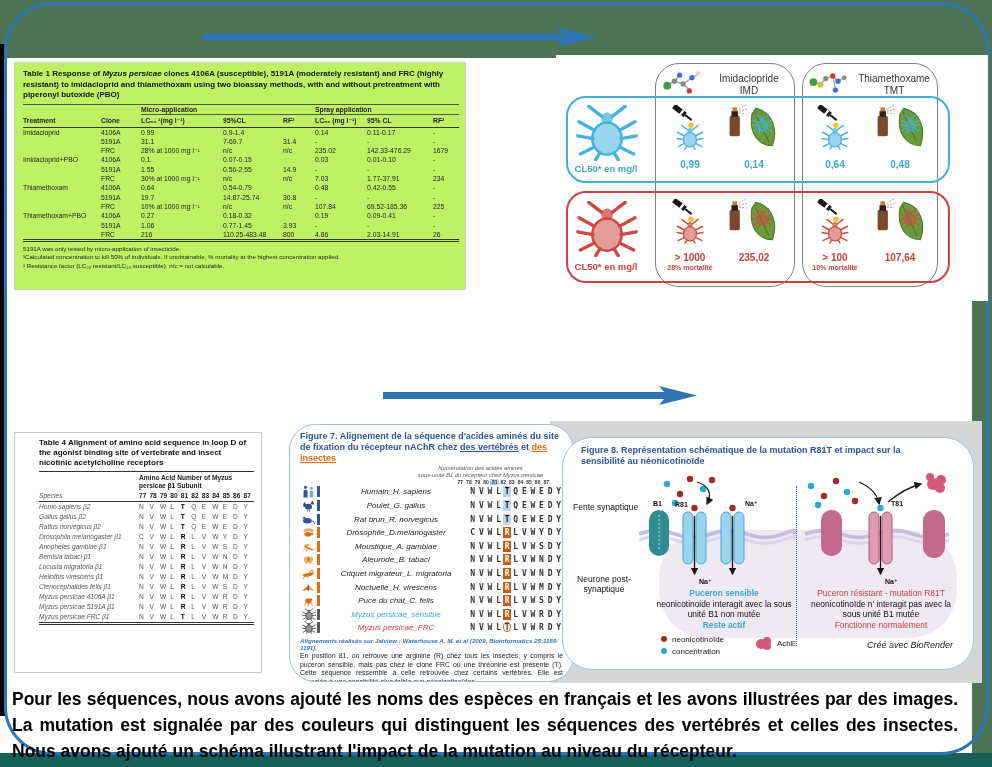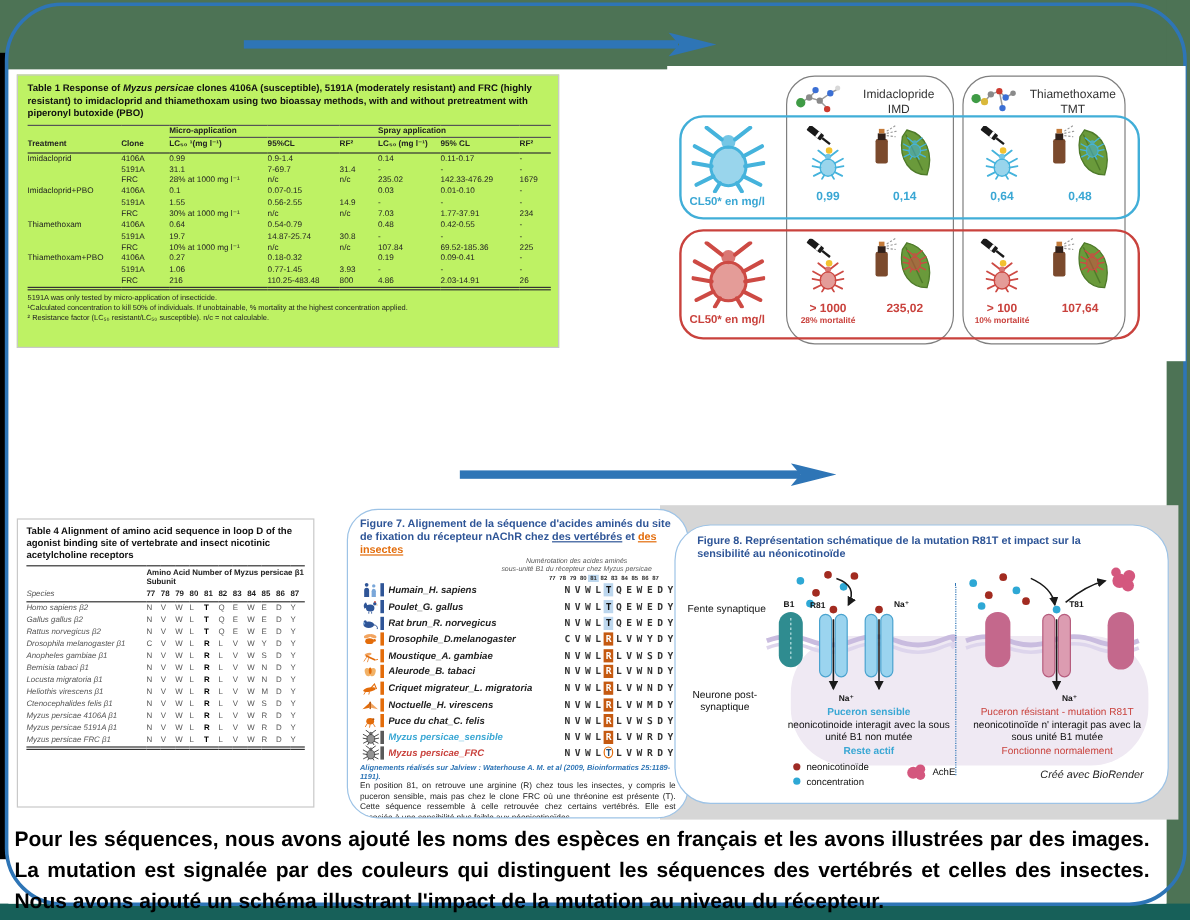--- a/index.html
+++ b/index.html
@@ -57,21 +57,21 @@
   .note{position:absolute;width:76px;text-align:center;font-size:7px;font-weight:bold;color:#c9423d;}
 
   
   .para{position:absolute;left:12px;width:946px;margin:0;font-size:17.5px;font-weight:bold;
         line-height:26px;text-align:justify;color:#000;}
   .para1{top:303px;}
   .para2{top:686px;}
 
   
   .t4card{position:absolute;left:14px;top:432px;width:248px;height:241px;background:#fff;
-          border:1px solid #c9c9c9;padding:5px 7px 3px 7px;overflow:hidden;}
+          border:1px solid #c9c9c9;padding:5px 7px 3px 24px;overflow:hidden;}
   .t4title{margin:0 0 3px 0;font-size:8px;font-weight:bold;line-height:10px;color:#111;}
   table.t4{border-collapse:collapse;width:100%;table-layout:fixed;}
   table.t4 td,table.t4 th{font-size:6.6px;line-height:8px;padding:1px 0;text-align:left;vertical-align:top;}
   .t4sub{font-weight:bold;color:#222;border-top:1.3px solid #333;padding-top:2px !important;}
   .t4spec{font-style:italic;color:#555;}
   .t4spechead{font-style:italic;color:#555;border-bottom:1.3px solid #333;}
   .t4num{font-weight:bold;color:#222;border-bottom:1.3px solid #333;text-align:left;}
   td.aa{color:#555;}
   td.aa-hl{color:#000;font-weight:bold;}
   table.t4 td.sp{padding-right:3px;white-space:normal;line-height:7.8px;}
@@ -92,21 +92,21 @@
   .f7cap{font-size:5.8px;line-height:6.6px;font-style:italic;color:#595959;}
   .f7nums{margin:1px 0 0 156px;display:flex;}
   .f7num{width:8.6px;text-align:center;font-size:5px;font-weight:bold;color:#333;}
   .f7num.hl{background:#bdd7ee;}
   .f7row{display:flex;align-items:center;height:13.6px;}
   .f7icon{width:17px;display:inline-flex;justify-content:center;}
   .f7bar{width:2.5px;height:11px;margin-right:4px;}
   .b-vertebrate{background:#2f5597;}
   .b-insect{background:#e36c0a;}
   .b-aphid-sensitive,.b-aphid-frc{background:#595959;}
-  .f7name{flex:1;font-size:8px;font-weight:bold;font-style:italic;color:#222;white-space:nowrap;overflow:hidden;}
+  .f7name{flex:1;font-size:8px;font-weight:normal;font-style:italic;color:#222;white-space:nowrap;overflow:hidden;text-align:center;}
   .n-aphid-sensitive{color:#3aa7d4;}
   .n-aphid-frc{color:#c9423d;}
   .f7seq{display:flex;}
   .f7aa{width:8.6px;height:11px;line-height:11px;text-align:center;
         font-family:"DejaVu Sans Mono",monospace;font-size:8px;font-weight:bold;color:#333;}
   .f7aa.hlb{background:#bdd7ee;color:#111;}
   .f7aa.hlo{background:#c55a11;color:#fff;}
   .f7aa.hlc{border:1.2px solid #e36c0a;border-radius:50%;color:#1f4e79;height:10px;line-height:9px;}
   .f7ref{margin:2px 0 0 0;font-size:6.2px;line-height:7px;font-style:italic;font-weight:bold;color:#2e75b6;}
   .f7body{margin:1.5px 0 0 0;font-size:6.9px;line-height:8.6px;text-align:justify;color:#222;}

